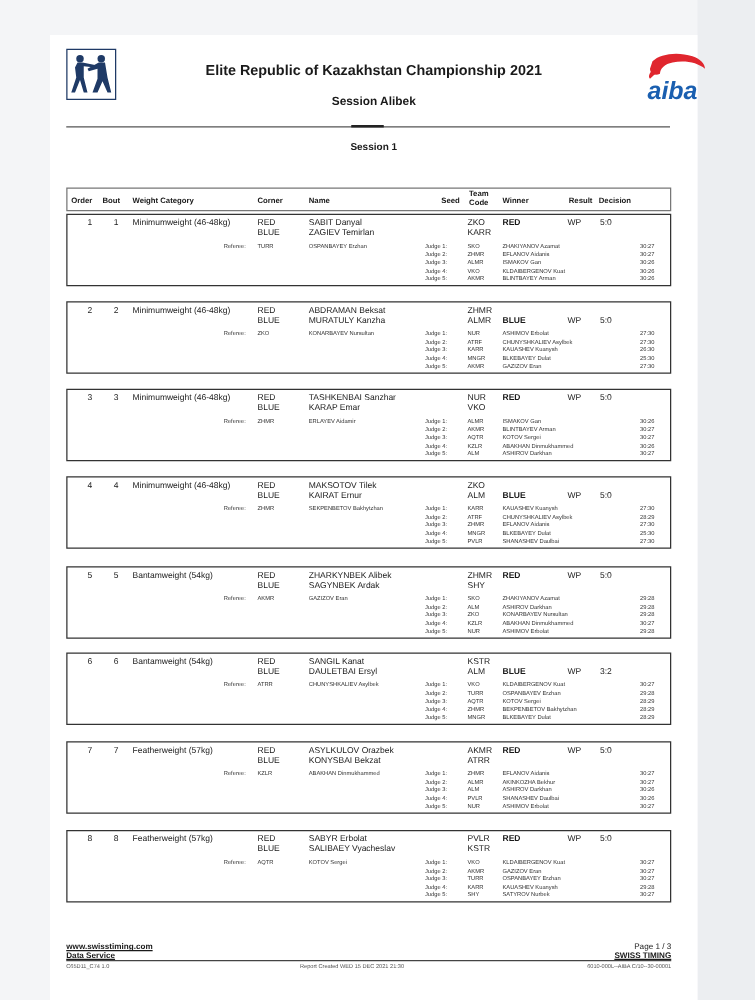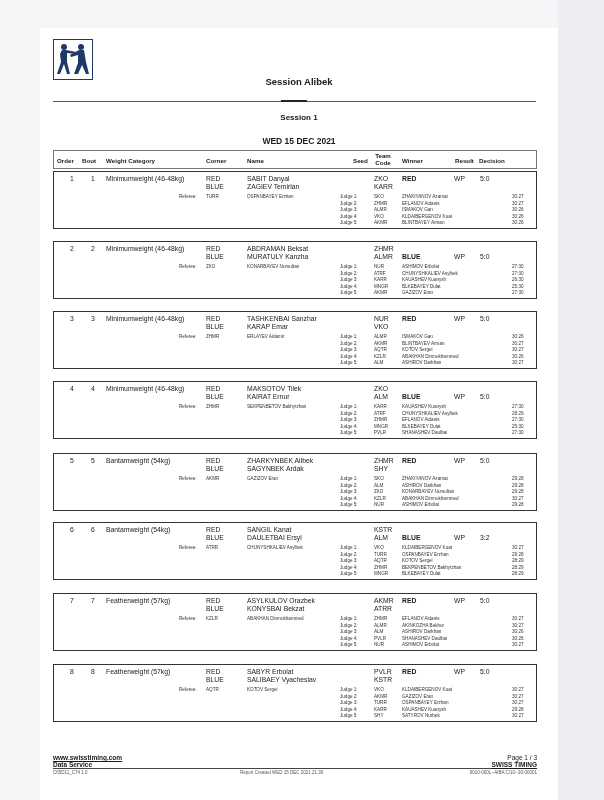--- a/index.html
+++ b/index.html
@@ -42,28 +42,35 @@
     <svg width="38" height="39" viewBox="0 0 38 39">
       <g fill="#1f3a66">
         <circle cx="10" cy="7" r="3"></circle>
         <path d="M8 10 L12 10 L22 12 L22 14 L13 13 L13 22 L16 34 L13 34 L10 24 L6 34 L3 34 L7 22 L6 14 Z"></path>
         <circle cx="27" cy="7" r="3"></circle>
         <path d="M25 10 L30 10 L32 22 L35 34 L32 34 L28 25 L24 34 L20 34 L24 23 L24 15 L17 17 L16 15 Z"></path>
       </g>
     </svg>
   </div>
 
+  <div class="title">Elite Republic of Kazakhstan Championship 2021</div>
   <div class="subtitle">Session Alibek</div>
 
+  <div class="logo-right">
+    <svg width="60" height="40" viewBox="0 0 60 40">
+      <path d="M14 8 C20 2 34 0 46 4 C52 6 56 10 56 14 C50 9 40 7 30 9 C24 10 20 14 20 18 C16 20 12 18 12 14 Z" fill="#e0262e"></path>
+      <path d="M16 14 C12 16 10 20 12 22 C14 20 16 18 18 17 Z" fill="#e0262e"></path>
+      <text x="10" y="38" font-family="Liberation Sans, sans-serif" font-size="20" font-weight="bold" font-style="italic" fill="#1a5fb0">aiba</text>
+    </svg>
+  </div>
 
   <div class="hr"></div>
   <div class="hr-mark"></div>
 
   <div class="session">Session 1</div>
-  <div class="date">WED 15 DEC 2021</div>
 
   <div class="thead">
     <span style="left:3px">Order</span>
     <span style="left:28px">Bout</span>
     <span style="left:52px">Weight Category</span>
     <span style="left:152px">Corner</span>
     <span style="left:193px">Name</span>
     <span style="left:299px">Seed</span>
     <span class="tc" style="left:318px;width:22px">Team Code</span>
     <span style="left:348px">Winner</span>

